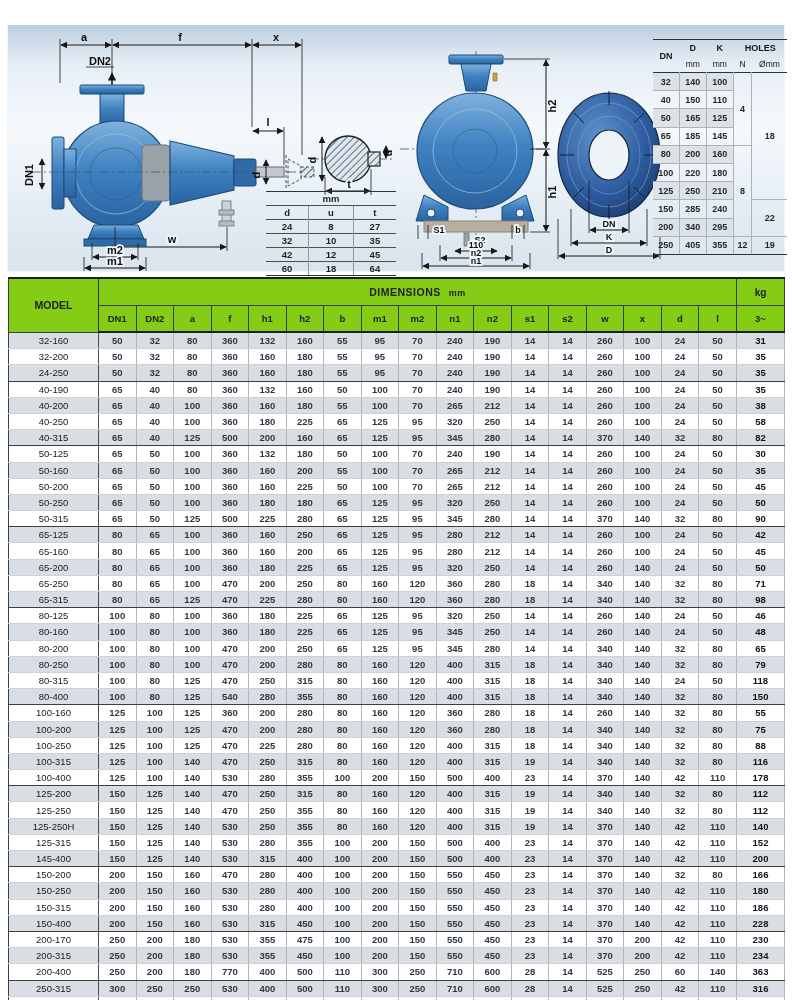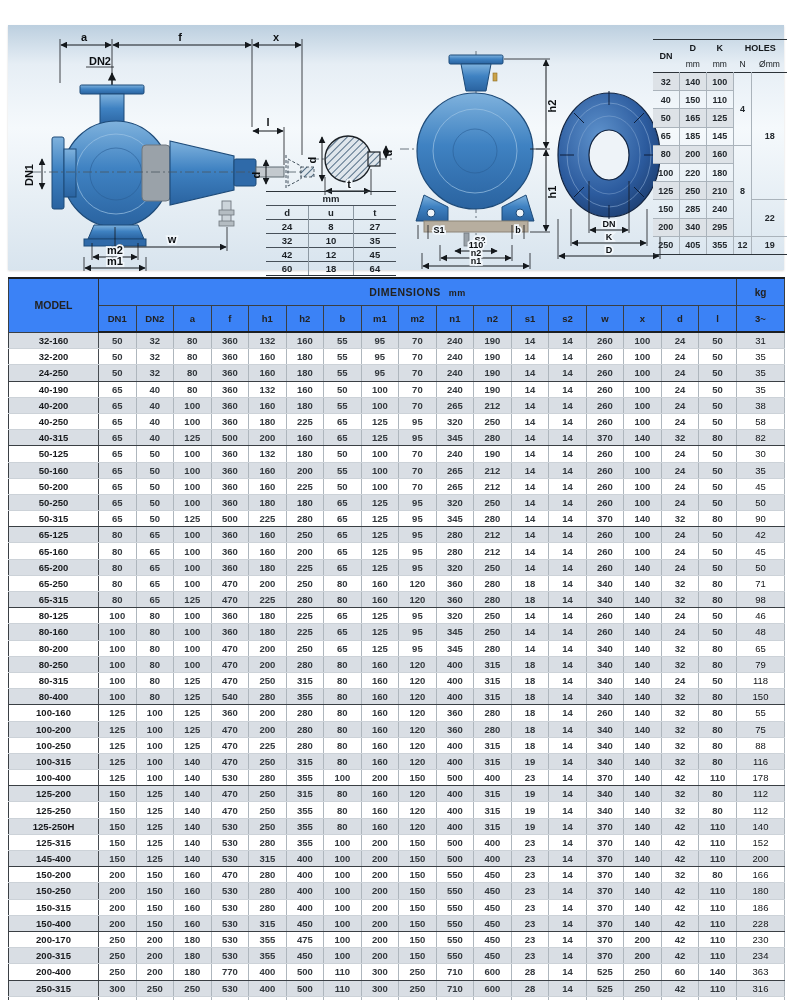--- a/index.html
+++ b/index.html
@@ -38,31 +38,31 @@
   #flange-table td.span-cell{background:transparent;}
   #flange-table tbody tr:last-child td{border-bottom:1.6px solid #2c3339;}
   #flange-table th.sub{font-weight:normal;font-size:8.5px;}
 
   
   #main-table-wrap{position:absolute;left:8px;top:277px;width:777px;}
   #main-table{border-collapse:collapse;table-layout:fixed;width:777px;
     border:1.2px solid #3a3f44;border-top:2.4px solid #1c1f22;border-bottom:2px solid #1c1f22;}
   #main-table col.c-model{width:90px;}
   #main-table col.c-kg{width:48px;}
-  #main-table th{background:#3b82f6;border:1px solid #3a3f44;text-align:center;padding:0;}
+  #main-table th{background:#84cc16;border:1px solid #3a3f44;text-align:center;padding:0;}
   #main-table .th-dims{font:bold 10.5px "Liberation Sans",sans-serif;height:26px;letter-spacing:.5px;}
   #main-table .th-dims .unit{font-weight:bold;font-size:9px;margin-left:8px;}
   #main-table .th-model{font:bold 10.5px "Liberation Sans",sans-serif;border-right:1.6px solid #2c3339;}
   #main-table .th-kg{font:bold 10px "Liberation Sans",sans-serif;border-left:1.6px solid #2c3339;margin-top:32px;}
   #main-table .th-col{font:bold 9.5px "Liberation Sans",sans-serif;height:25px;}
   #main-table thead tr:last-child th{border-bottom:2px solid #1c1f22;}
   #main-table td{font:600 9.5px "Liberation Sans",sans-serif;color:#33383d;text-align:center;
     height:15.2px;padding:0;border-right:1px solid #aeb6bd;border-bottom:1px solid #ccd2d8;line-height:15px;}
-  #main-table td.model{font-weight:bold;color:#17191c;border-right:1.6px solid #474c51;}
-  #main-table td.kg{font-weight:normal;color:#121417;border-left:1.6px solid #474c51;}
+  #main-table td.model{font-weight:normal;color:#17191c;border-right:1.6px solid #474c51;}
+  #main-table td.kg{font-weight:bold;color:#121417;border-left:1.6px solid #474c51;}
   #main-table tr.shade td{background:#d9dee4;}
   #main-table tr.group-end td{border-bottom:1.8px solid #3a3f44;}
 </style>
 </head>
 <body>
 
 <div id="page">
 
   <svg width="0" height="0" style="position:absolute" aria-hidden="true">
     <defs>

